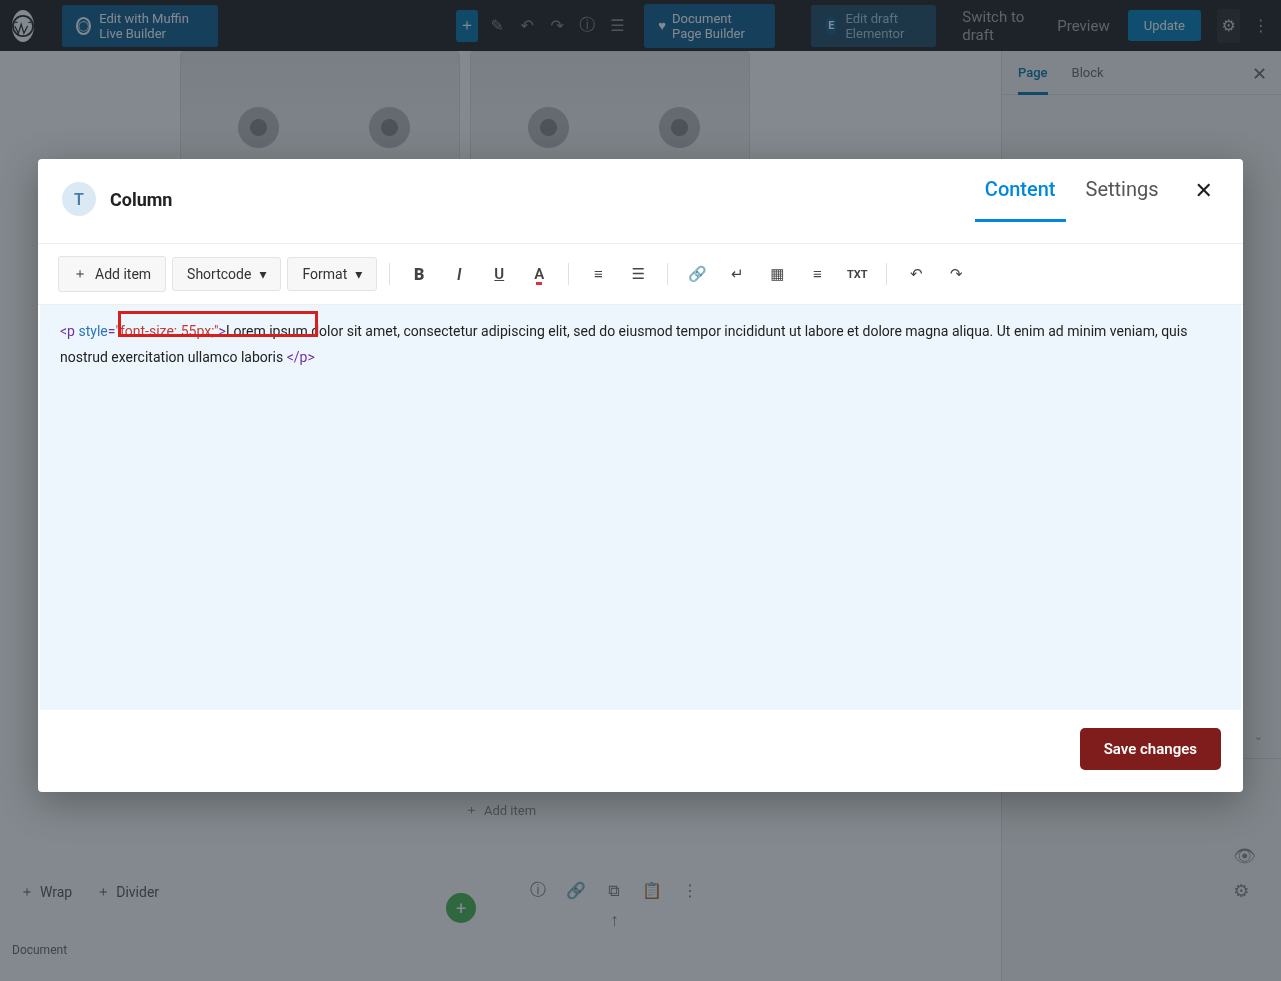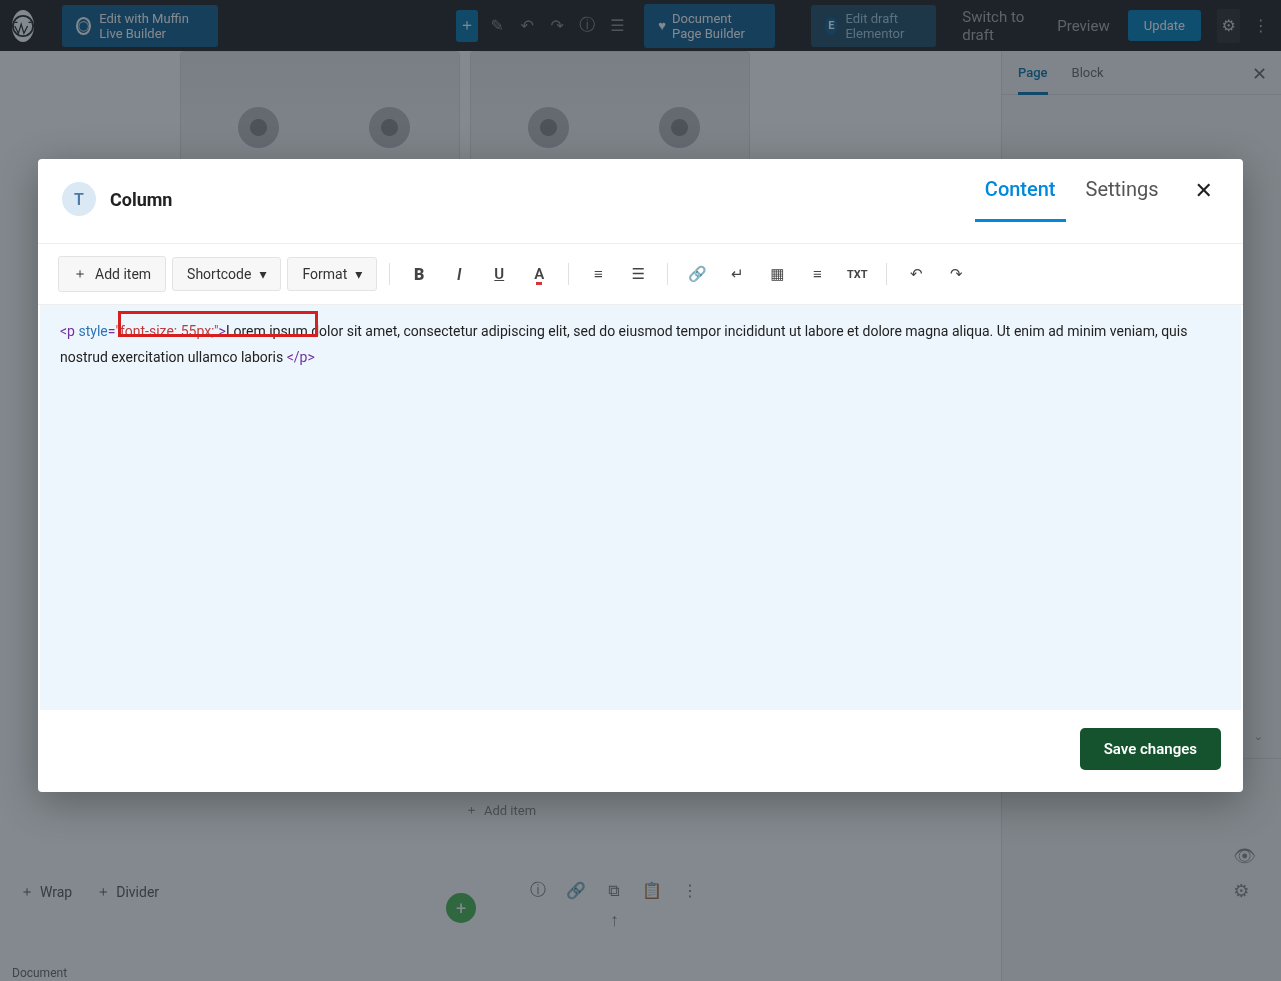--- a/index.html
+++ b/index.html
@@ -43,21 +43,21 @@
     .add-item-row { position: absolute; top: 750px; left: 50%; transform: translateX(-50%); color: #888; font-size: 13px; cursor: pointer; display:flex; align-items:center; gap:6px;}
     .fab-plus { position: absolute; top: 842px; left: 446px; width: 30px; height: 30px; background: #46b450; border-radius: 50%; display: flex; align-items: center; justify-content: center; color: #fff; font-size: 18px; cursor: pointer; }
     
     .bottom-row { position: absolute; bottom: 80px; left: 20px; right: 0; display: flex; align-items: center; gap: 24px; color: #555; font-size: 14px;}
     .bottom-row .itm { display:flex; align-items:center; gap:6px; cursor:pointer;}
     .right-icons { position:absolute; bottom:80px; right:300px; display:flex; gap:16px; color:#777;}
     .right-icons span { cursor:pointer; width:22px; height:22px; display:flex; align-items:center; justify-content:center;}
     .floating-icons { position:absolute; right:25px; bottom:80px; display:flex; flex-direction:column; gap:14px; color:#888;}
     .floating-icons span { cursor:pointer; font-size:18px;}
     .scroll-top { position:absolute; bottom:50px; left:610px; font-size:18px; color:#888; cursor:pointer;}
-    .doc-label { position:absolute; bottom:1px; left:12px; font-size:12px; color:#666;}
+    .doc-label { position:absolute; bottom:24px; left:12px; font-size:12px; color:#666;}
     
     
     .dim-overlay { position: absolute; inset: 0; background: rgba(30,40,50,0.55); }
     
     
     .modal { position: absolute; top: 159px; left: 38px; right: 38px; background: #fff; border-radius: 4px; box-shadow: 0 10px 40px rgba(0,0,0,0.3); display: flex; flex-direction: column; }
     .modal-header { display: flex; align-items: center; padding: 18px 24px 22px 24px; gap: 14px; border-bottom: 1px solid #eee;}
     .modal-icon { width: 34px; height: 34px; background: #dbe9f5; border-radius: 50%; display: flex; align-items: center; justify-content: center; color: #4a7aa8; font-size: 16px; font-weight: 600;}
     .modal-title { font-size: 18px; font-weight: 700; color: #222; }
     .modal-tabs { margin-left: auto; display: flex; gap: 30px; align-items: center; }
@@ -78,21 +78,21 @@
     .color-a::after { content:""; position:absolute; left:2px; right:2px; bottom:-2px; height:3px; background:#d63638;}
     
     .editor-area { background: #eef6fd; min-height: 405px; padding: 14px 20px; font-family: "Courier New", monospace; font-size: 14px; line-height: 1.8; color: #222; position: relative; margin: 0 2px;}
     .editor-area .hl-box { position:absolute; top:6px; left:78px; width:200px; height:26px; border:3px solid #d62020; pointer-events:none;}
     .code-line { white-space: normal; word-break: break-word;}
     .tag { color: #7030a0; }
     .attr { color: #2e75b6; }
     .astr { color: #bf3a3a; }
     
     .modal-footer { padding: 18px 22px 22px; display: flex; justify-content: flex-end; }
-    .save-btn { background: #14532d; color: #fff; padding: 12px 24px; font-size: 15px; font-weight: 600; border-radius: 5px; cursor: pointer; }
+    .save-btn { background: #7f1d1d; color: #fff; padding: 12px 24px; font-size: 15px; font-weight: 600; border-radius: 5px; cursor: pointer; }
 
   </style>
 </head>
 <body>
 
 <div class="admin-bar">
   <div class="wp-logo">
     <svg viewBox="0 0 24 24" fill="#23282d">
         <circle cx="12" cy="12" r="11" fill="none" stroke="#23282d" stroke-width="2"></circle>
         <path d="M3 12l4 8 3-10 3 10 4-8M3 8h3M18 8h3" stroke="#23282d" stroke-width="1.4" fill="none"></path>

